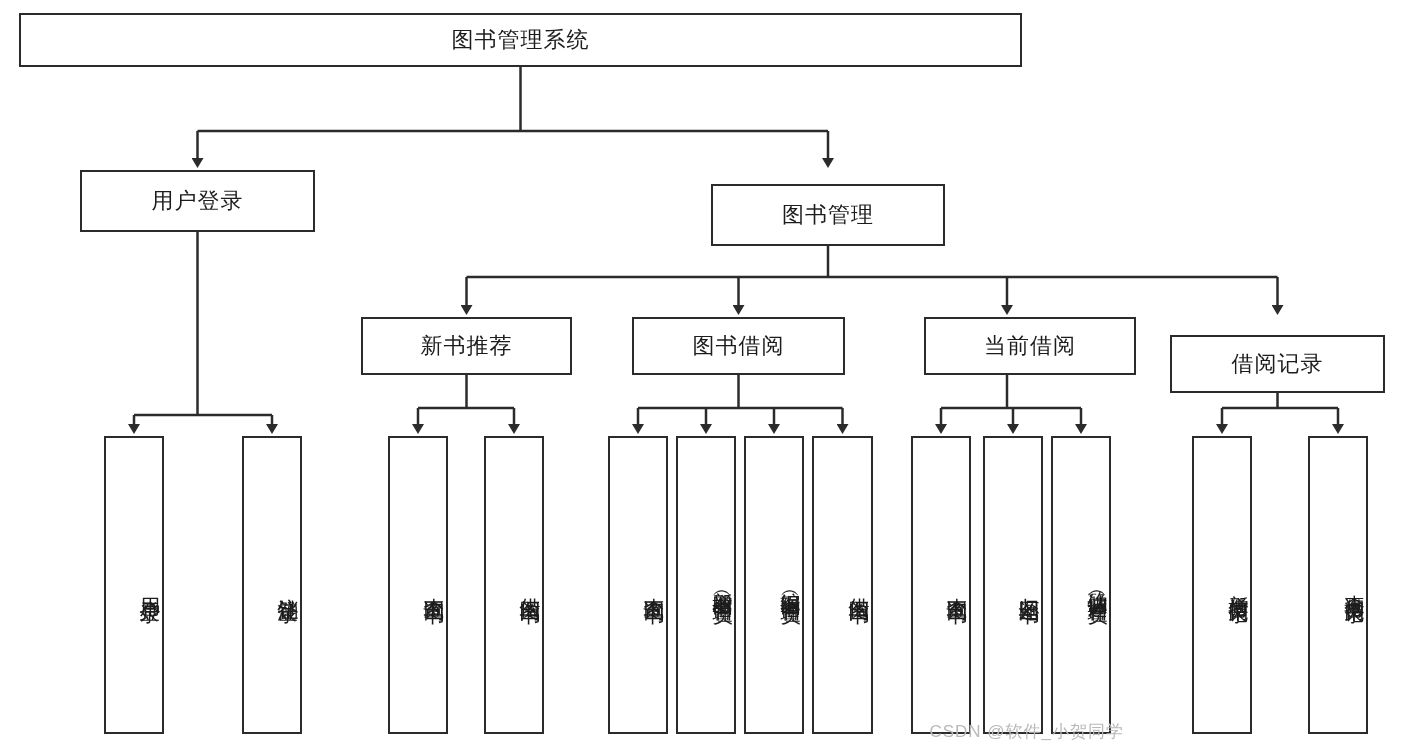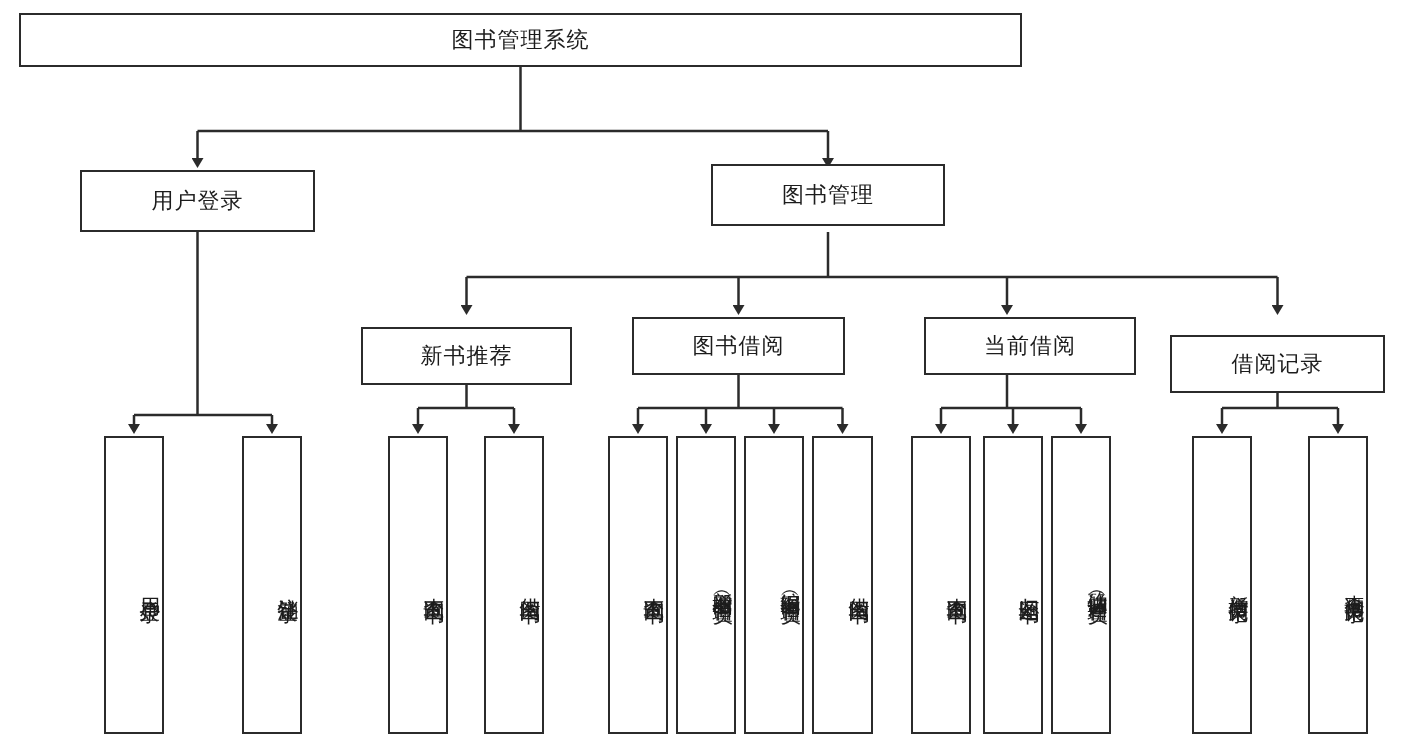--- a/index.html
+++ b/index.html
@@ -64,24 +64,24 @@
       </g>
   </svg>
 
   <div id="nodes">
       <div class="node h" style="left: 19px; top: 13px; width: 1003px; height: 54px;">
         <span>图书管理系统</span>
       </div>
       <div class="node h" style="left: 80px; top: 170px; width: 235px; height: 62px;">
         <span>用户登录</span>
       </div>
-      <div class="node h" style="left: 711px; top: 164px; width: 234px; height: 62px;">
+      <div class="node h" style="left: 711px; top: 184px; width: 234px; height: 62px;">
         <span>图书管理</span>
       </div>
-      <div class="node h" style="left: 361px; top: 327px; width: 211px; height: 58px;">
+      <div class="node h" style="left: 361px; top: 317px; width: 211px; height: 58px;">
         <span>新书推荐</span>
       </div>
       <div class="node h" style="left: 632px; top: 317px; width: 213px; height: 58px; justify-content: center;">
         <span>图书借阅</span>
       </div>
       <div class="node h" style="left: 901px; top: 317px; width: 212px; height: 58px; margin-left: 23px;">
         <span>当前借阅</span>
       </div>
       <div class="node h" style="left: 1170px; top: 335px; width: 215px; height: 58px; text-align: center;">
         <span>借阅记录</span>
@@ -120,13 +120,14 @@
         <span>确认归还（管理员）</span>
       </div>
       <div class="node v" style="left: 1192px; top: 436px; width: 60px; height: 298px; font-size: 20px;">
         <span>新增借阅记录</span>
       </div>
       <div class="node v" style="left: 1308px; top: 436px; width: 60px; height: 298px; font-size: 20px;">
         <span>查询借阅记录</span>
       </div>
     </div>
 
+  <div class="watermark">CSDN @软件_小贺同学</div>
 </div>
 
 </body></html>

